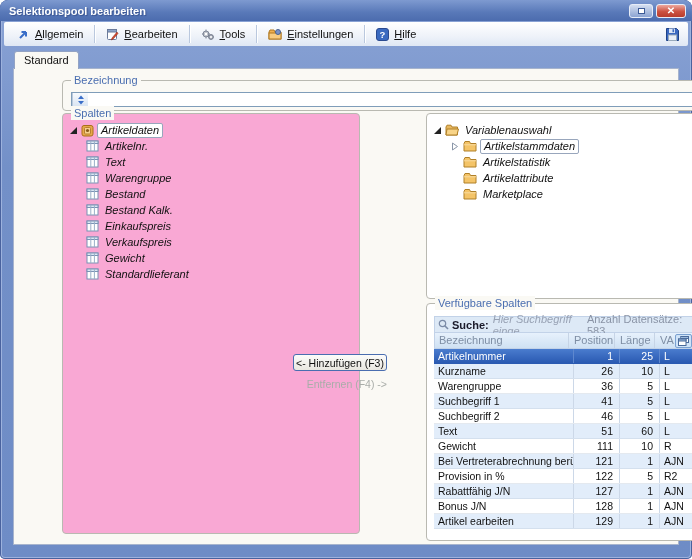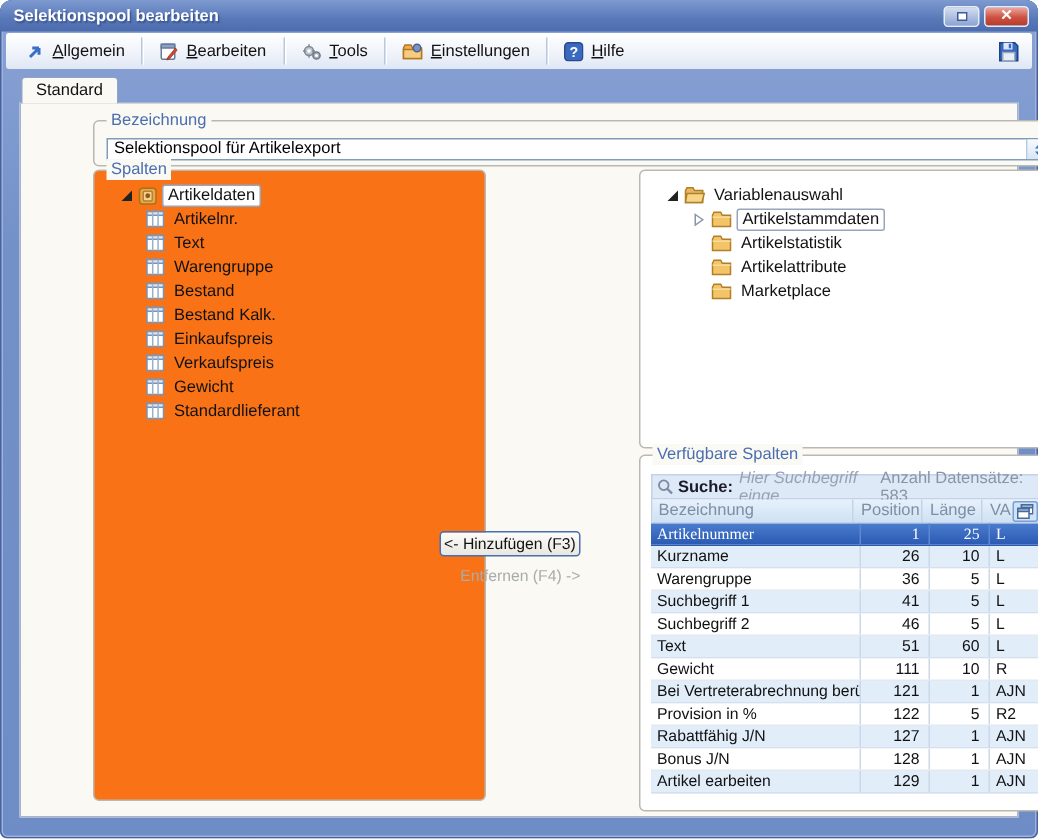--- a/index.html
+++ b/index.html
@@ -36,31 +36,31 @@
   .tab { position: absolute; left: 14px; top: 51px; height: 18px; padding: 0 9px;
     background: #faf9f4; border: 1px solid #93a3c4; border-bottom: none;
     border-radius: 3px 3px 0 0; line-height: 17px; color: #111; z-index: 2; }
   .tabpage { position: absolute; left: 13px; top: 68px; width: 666px; height: 477px;
     background: #faf9f4; border: 1px solid #a7b4cd; z-index: 1; }
   
   .group { position: absolute; border: 1px solid #b9b9b1; border-radius: 4px; margin-left: 40px; }
   .group-caption { position: absolute; top: -8px; left: 8px; padding: 0 3px;
     background: #faf9f4; color: #4a6eb0; line-height: 14px; }
   .g-bez  { left: 8px;  top: 11px;  width: 648px; height: 31px; background: #faf9f4; }
-  .g-spal { left: 8px;  top: 44px;  width: 262px; height: 421px; background: #f97316; }
+  .g-spal { left: 8px;  top: 44px;  width: 298px; height: 421px; background: #f9a8d4; }
   .g-dat  { left: 372px; top: 44px; width: 284px; height: 186px; background: #fff; }
   .g-vsp  { left: 372px; top: 234px; width: 284px; height: 238px; background: #fff; }
   
   .combo { position: absolute; left: 8px; top: 11px; right: 8px; height: 15px;
     background: #fff; border: 1px solid #7f9db9; display: flex; align-items: center; }
   .combo-text { flex: 1; padding-left: 4px; line-height: 13px; overflow: hidden; white-space: nowrap; }
   .combo-btn { width: 16px; height: 13px; border-left: 1px solid #b9c9dd;
     background: linear-gradient(#f7fafd, #dae5f3); display: flex; align-items: center; justify-content: center; }
   
-  .tree { position: absolute; left: 16px; top: 8px; right: 5px; }
+  .tree { position: absolute; left: 5px; top: 8px; right: 5px; font-style: italic; }
   .tree-row { display: flex; align-items: center; height: 16px; gap: 3px; white-space: nowrap; }
   .exp { width: 10px; display: flex; justify-content: center; }
   .node-label { padding: 0 3px; line-height: 13px; color: #111; }
   .node-label.boxed { border: 1px solid #98a6bc; border-radius: 2px; background: #fff; }
   .indent1 { padding-left: 18px; }
   
   .btn-add { position: absolute; left: 279px; top: 285px; width: 94px; height: 17px;
     border: 1px solid #4a6eb0; border-radius: 3px;
     background: linear-gradient(#fcfcfa, #e9e7e0); font-size: 10.5px; color: #111;
     display: flex; align-items: center; justify-content: center;
@@ -83,21 +83,21 @@
   .gh.c0 { flex: 1; padding-left: 4px; }
   .gh.c1 { width: 46px; } .gh.c2 { width: 40px; } .gh.c3 { width: 20px; border-right: none; }
   .gh-icon { width: 17px; height: 14px; margin-right: 1px; background: #cfe3f8;
     border: 1px solid #7aa0d0; border-radius: 2px; display: flex; align-items: center; justify-content: center; }
   .grid-row { display: flex; height: 15px; line-height: 15px; font-size: 10.5px; color: #111;
     border-bottom: 1px solid #e4e9ef; background: #fff; }
   .grid-row.alt { background: #e2edfa; border-bottom-color: #d4e0ee; }
   .grid-row.selected { background: linear-gradient(#4a7cce, #2a5ab2); color: #fff;
     border-bottom-color: #2a5ab2; }
   .gc { overflow: hidden; white-space: nowrap; border-right: 1px solid #ccd8e8; }
-  .grid-row.selected .gc { border-right-color: #5e88cf; font-family: Liberation Serif, serif; }
+  .grid-row.selected .gc { border-right-color: #5e88cf; }
   .gc.c0 { flex: 1; padding-left: 4px; }
   .gc.c1 { width: 46px; text-align: right; padding-right: 6px; }
   .gc.c2 { width: 40px; text-align: right; padding-right: 6px; }
   .gc.c3 { width: 34px; padding-left: 4px; border-right: none; }
   
   .side-strip { position: absolute; right: 3px; top: 47px; width: 14px;
     display: flex; flex-direction: column; align-items: center; }
   .side-strip .icon { margin: 2px 0; }
   .strip-gap { height: 22px; }
   u { text-decoration: underline; }
@@ -187,21 +187,20 @@
 
   <div class="tab">
     <span>Standard</span>
   </div>
 
   <div class="tabpage">
 
     <div class="group g-bez">
       <span class="group-caption">Bezeichnung</span>
       <div class="combo">
-        <span class="combo-text">Selektionspool für Artikelexport</span>
         <span class="combo-btn">
           <svg width="8" height="10" viewBox="0 0 8 10">
               <path d="M4 0.5 L7 4 H1 Z" fill="#3a6ec8"></path>
               <path d="M4 9.5 L1 6 H7 Z" fill="#3a6ec8"></path>
             </svg>
         </span>
       </div>
     </div>
 
     <div class="group g-spal">

